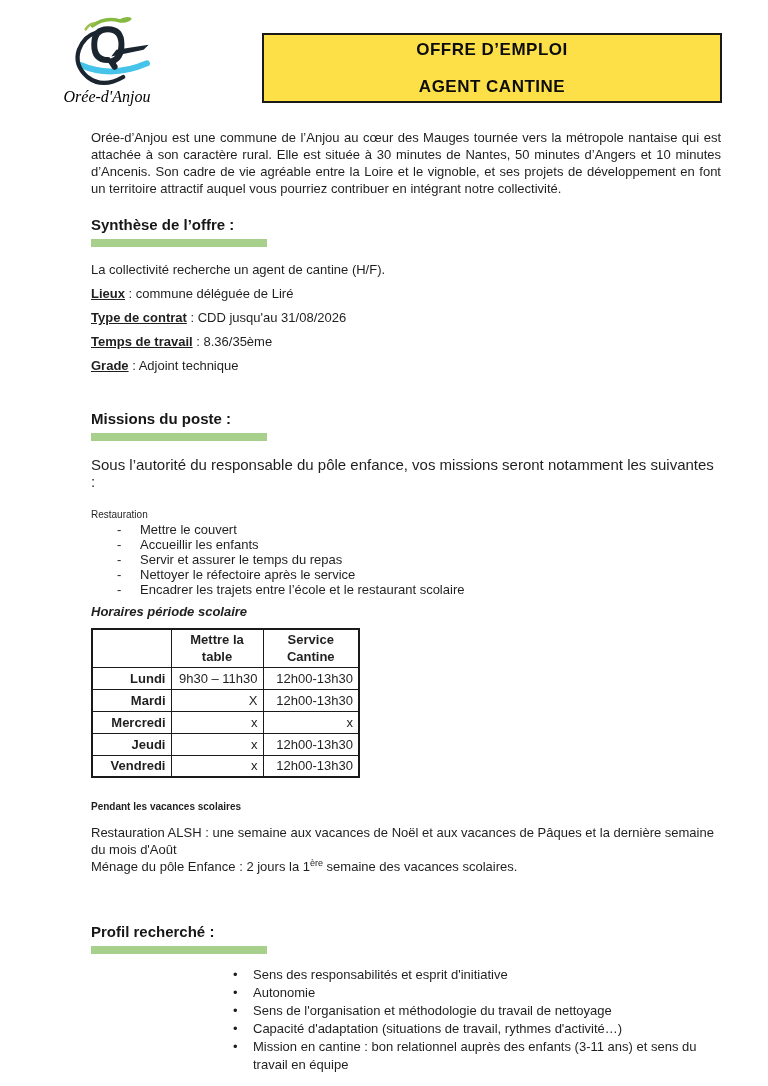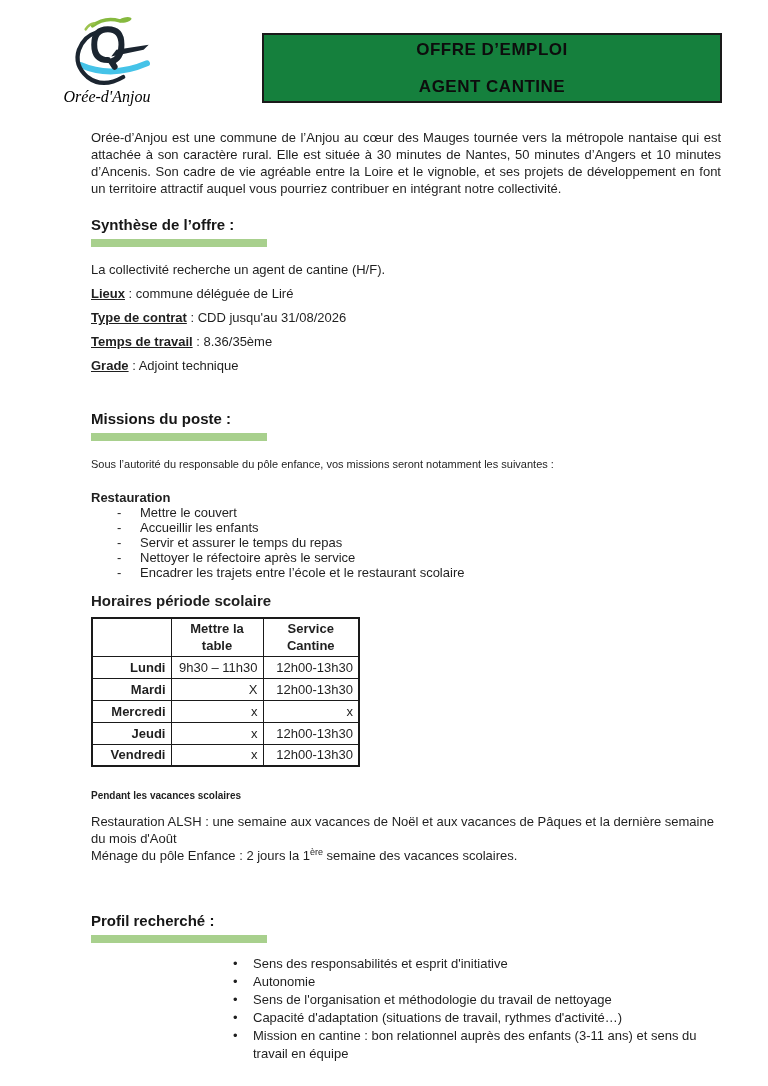--- a/index.html
+++ b/index.html
@@ -34,21 +34,21 @@
     font-size: 16px;
     color: #000000;
     margin-top: -6px;
     white-space: nowrap;
   }
   .title-box {
     position: absolute;
     left: 262px; top: 33px;
     width: 460px; height: 70px;
     border: 2px solid #1a1a1a;
-    background: #15803d;
+    background: #fde047;
     display: flex;
     flex-direction: column;
     align-items: center;
     justify-content: center;
     gap: 20px;
   }
   .title-line {
     font-size: 17px;
     font-weight: 800;
     letter-spacing: 0.5px;
@@ -78,37 +78,37 @@
     margin-top: 5px;
   }
   .h-synthese { margin-top: 18px; }
   .h-missions { margin-top: 35px; }
   .h-profil   { margin-top: 47px; }
 
   .syn-intro { margin-top: 14px; font-size: 13px; line-height: 17px; }
   .field-row { margin-top: 7px; font-size: 13px; line-height: 17px; }
   .field-row b { font-weight: bold; text-decoration: underline; }
 
-  .missions-intro { margin-top: 15px; font-size: 11px; line-height: 17px; }
-  .sub-heading { margin-top: 17px; font-size: 13px; font-weight: bold; line-height: 15px; }
+  .missions-intro { margin-top: 15px; font-size: 15px; line-height: 17px; }
+  .sub-heading { margin-top: 17px; font-size: 10px; font-weight: normal; line-height: 15px; }
 
   ul.dash-list { list-style: none; margin-top: 0; }
   ul.dash-list li {
     font-size: 13px;
     line-height: 15px;
     padding-left: 49px;
     position: relative;
   }
   ul.dash-list li::before {
     content: "-";
     position: absolute;
     left: 26px;
   }
 
-  .table-title { margin-top: 12px; font-size: 15px; font-weight: bold; line-height: 17px; }
+  .table-title { margin-top: 6px; font-size: 13px; font-weight: bold; line-height: 17px; font-style: italic; }
 
   table.schedule {
     margin-top: 8px;
     border-collapse: collapse;
     border: 2px solid #1a1a1a;
     font-size: 13px;
   }
   table.schedule th, table.schedule td {
     border: 1px solid #1a1a1a;
     padding: 1px 5px;

